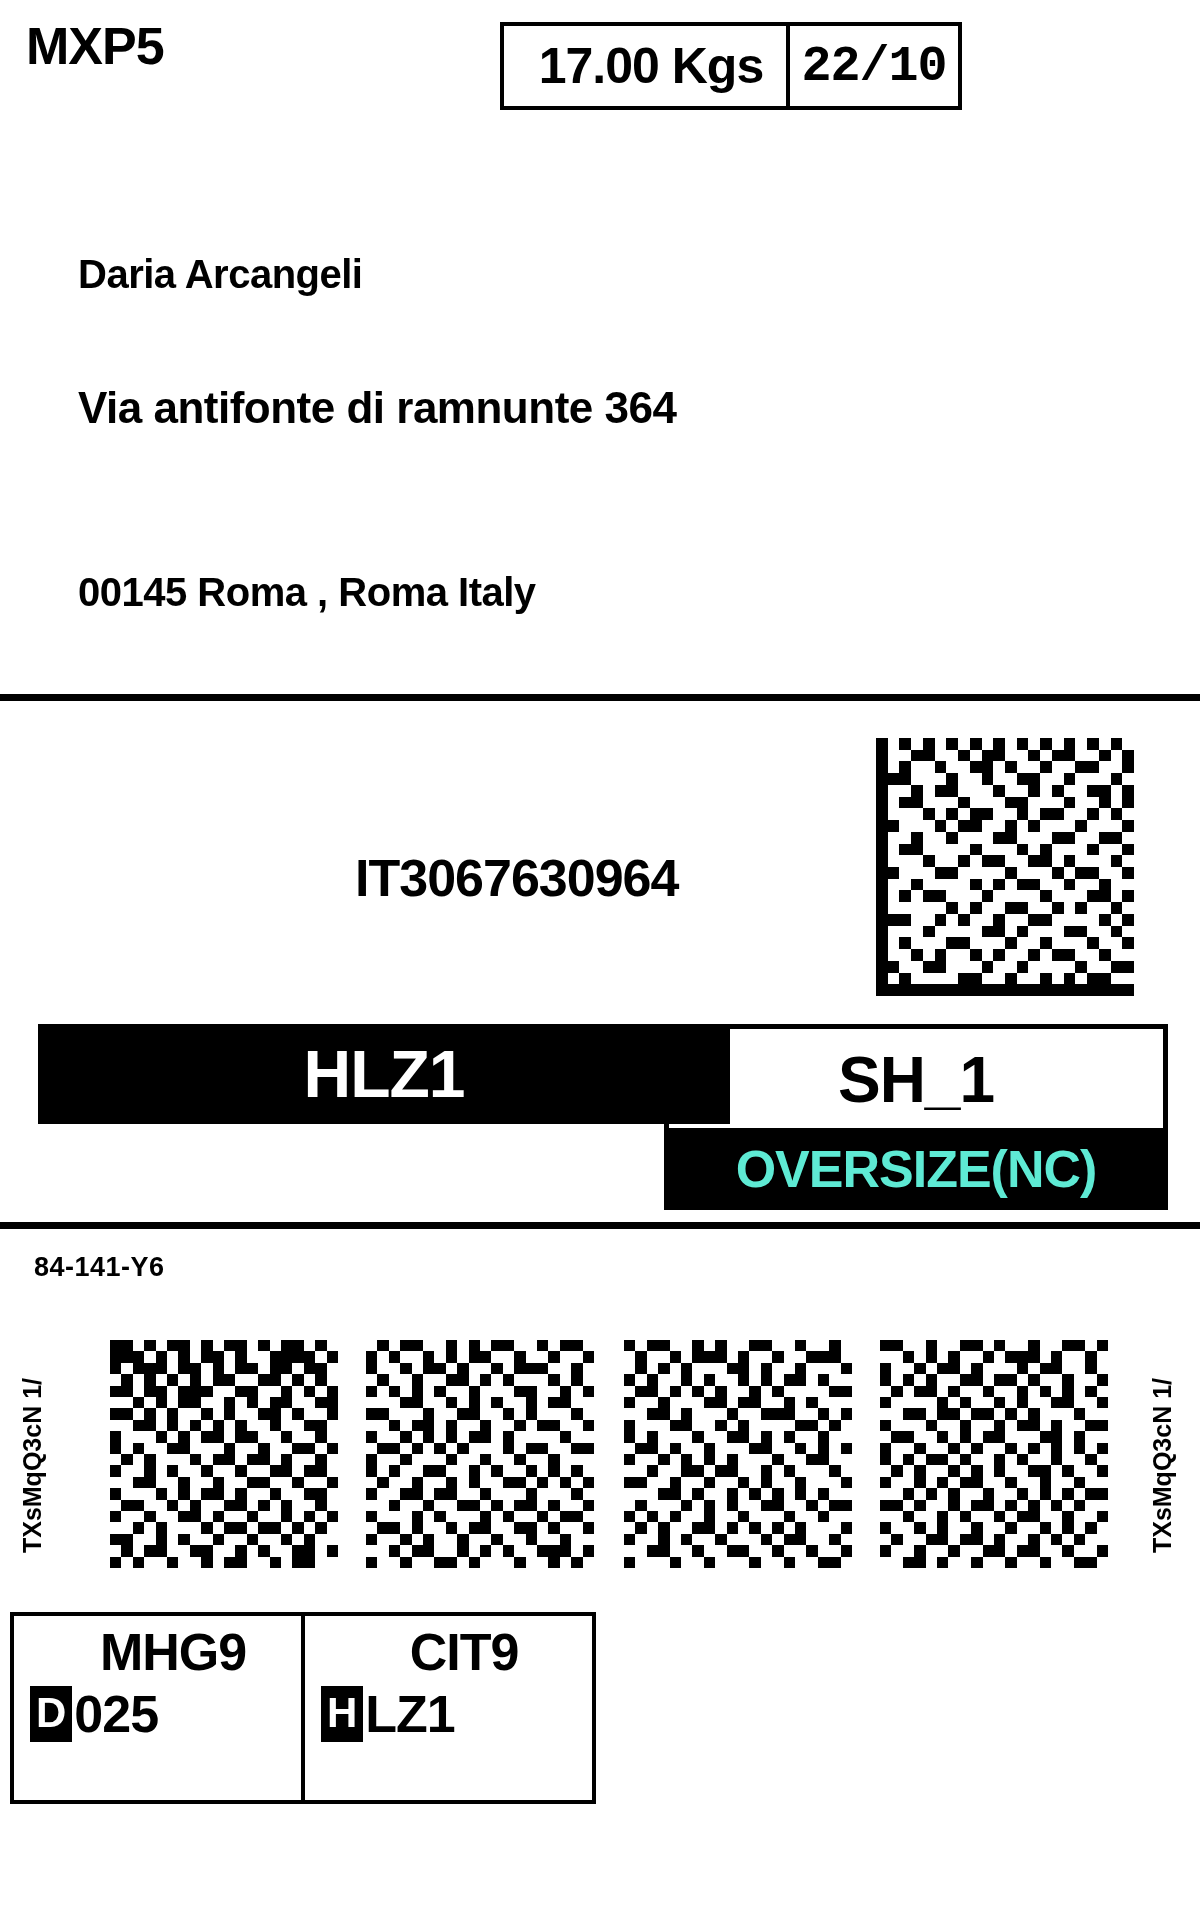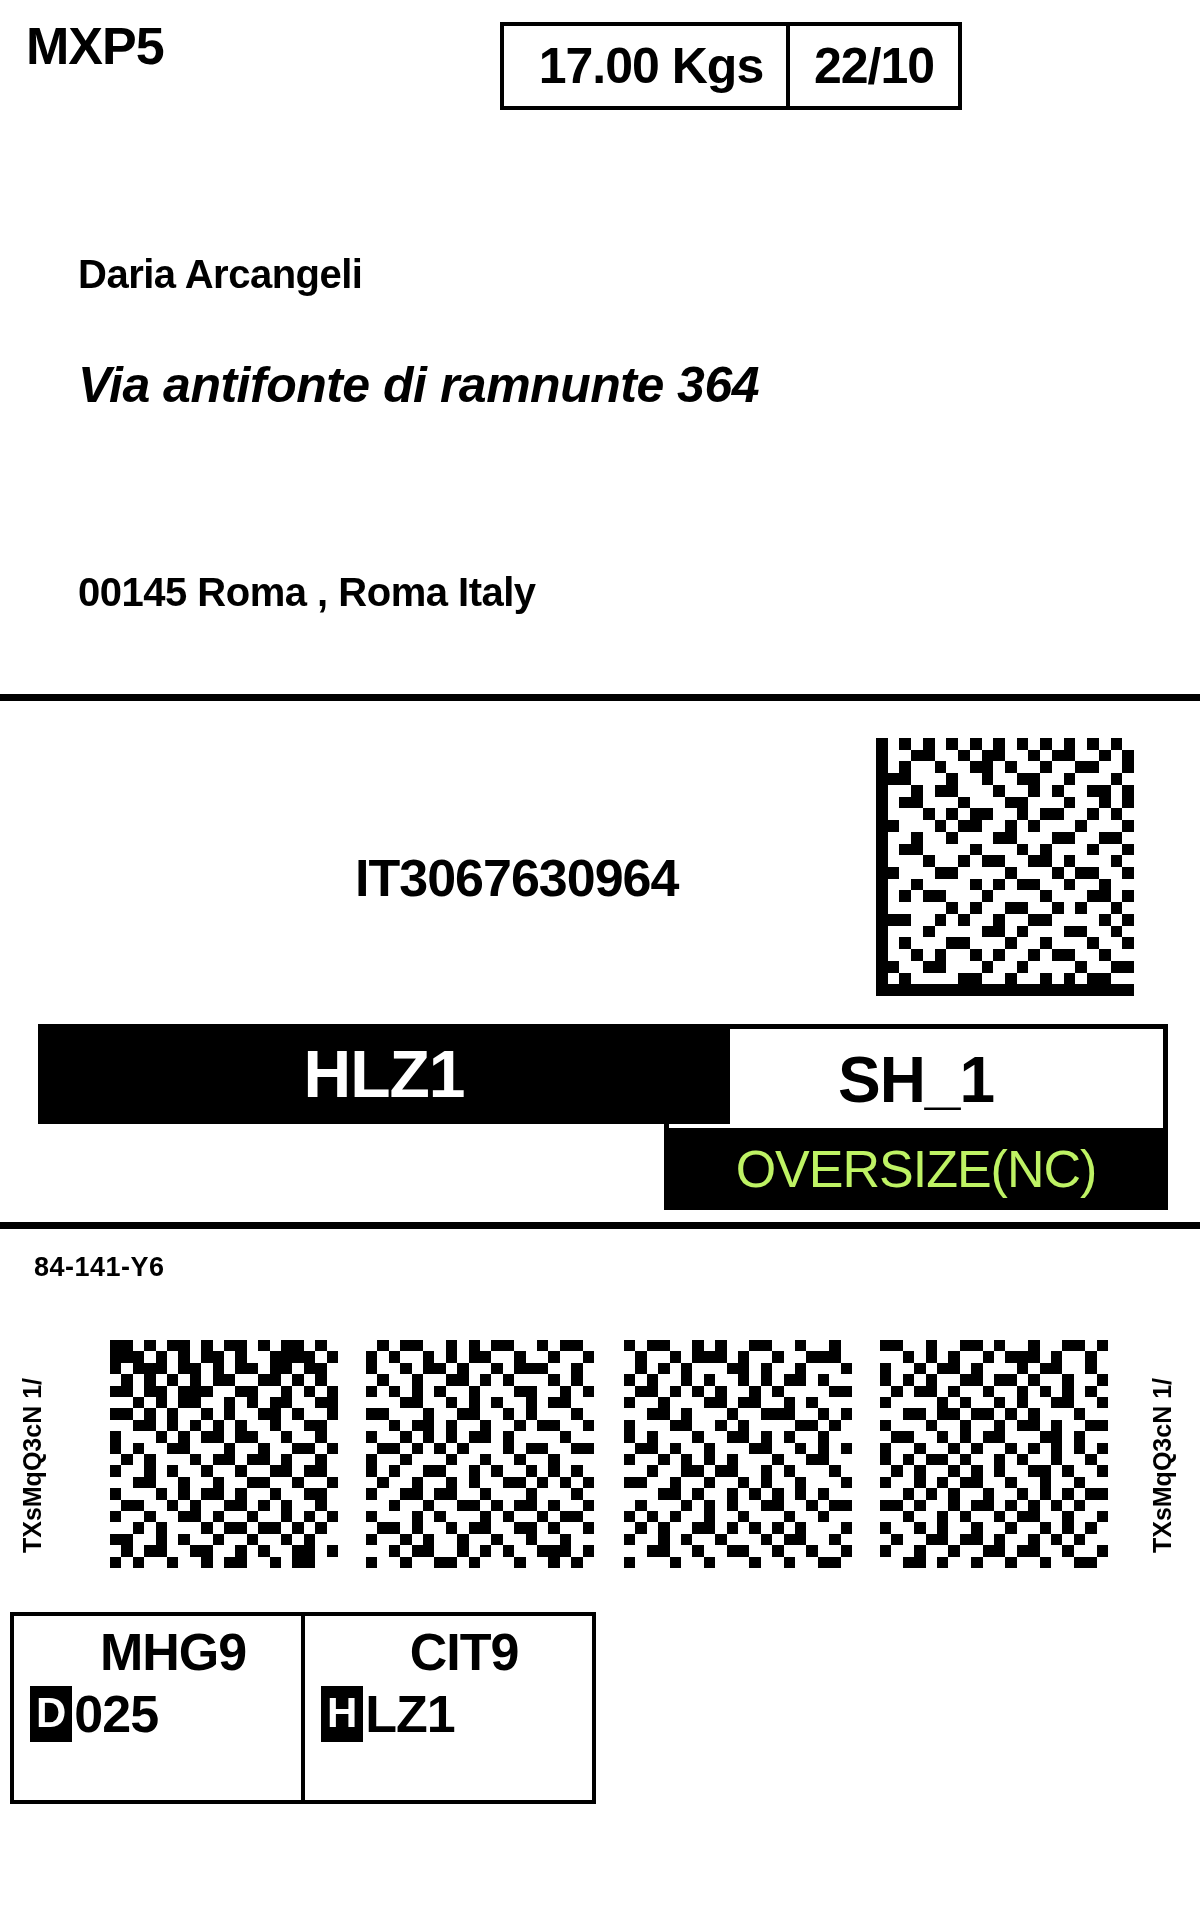--- a/index.html
+++ b/index.html
@@ -51,39 +51,39 @@
     font-weight: bold;
     letter-spacing: -1px;
   }
   .weight-box .cell-weight {
     width: 270px;
     border-right: 4px solid #000;
     padding-left: 12px;
   }
   .weight-box .cell-date {
     flex: 1;
+    font-family: Liberation Mono, monospace;
   }
 
   
   .addr-name {
     position: absolute;
     left: 78px;
     top: 252px;
     font-size: 40px;
     font-weight: bold;
     letter-spacing: -0.5px;
   }
   .addr-street {
     position: absolute;
     left: 78px;
-    top: 356px;
-    font-size: 50px;
+    top: 383px;
+    font-size: 44px;
     font-weight: bold;
     letter-spacing: -0.5px;
-    font-style: italic;
   }
   .addr-city {
     position: absolute;
     left: 78px;
     top: 570px;
     font-size: 40px;
     font-weight: bold;
     letter-spacing: -0.5px;
   }
 
@@ -158,26 +158,26 @@
     font-weight: bold;
     letter-spacing: -1px;
   }
   .bar-oversize {
     position: absolute;
     left: 664px;
     top: 1128px;
     width: 504px;
     height: 82px;
     background: #000;
-    color: #bef264;
+    color: #5eead4;
     display: flex;
     align-items: center;
     justify-content: center;
     font-size: 52px;
-    font-weight: normal;
+    font-weight: bold;
     letter-spacing: -1px;
   }
 
   
   .sort-code {
     position: absolute;
     left: 34px;
     top: 1252px;
     font-size: 27px;
     font-weight: bold;

